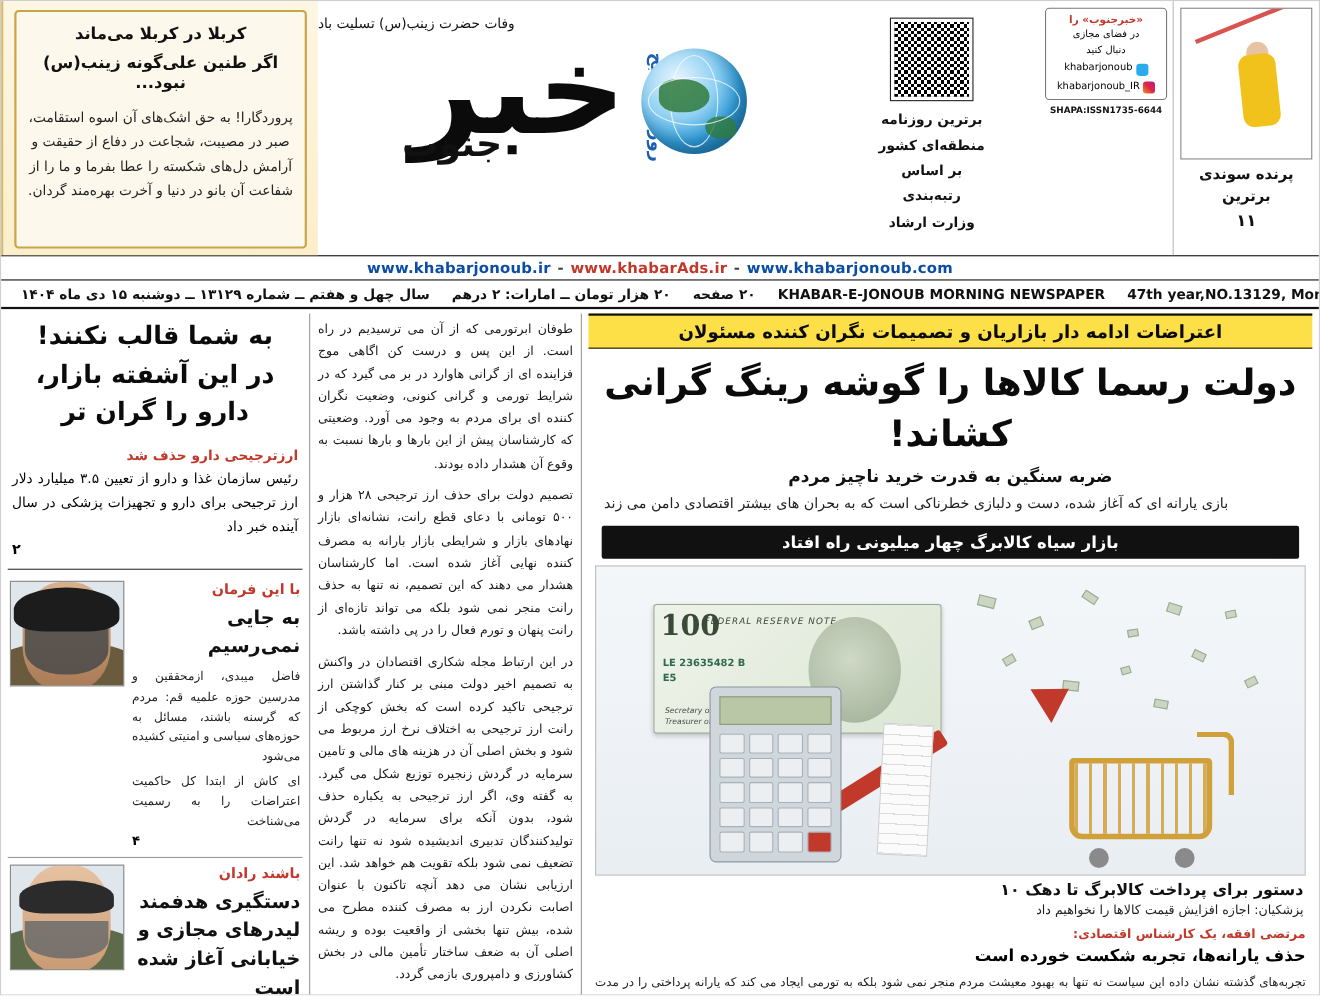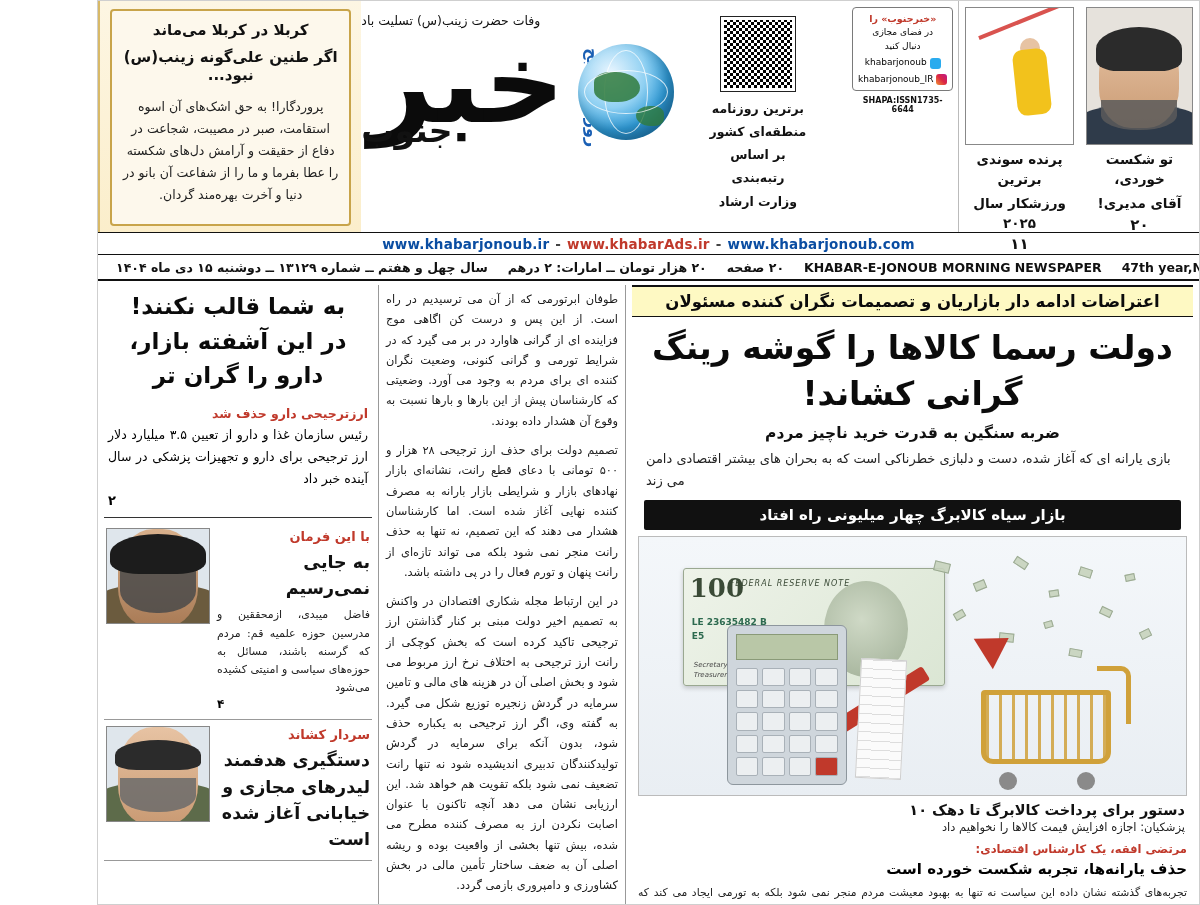--- a/index.html
+++ b/index.html
@@ -3,21 +3,21 @@
 <meta charset="utf-8">
 <style>
   * { box-sizing: border-box; }
   html, body {
     margin: 0; padding: 0;
     background: #ffffff;
     font-family: "DejaVu Sans", "Liberation Sans", sans-serif;
   }
   .page {
     position: relative;
-    width: 1103px; height: 905px;
+    width: 1200px; height: 905px;
     background: #fff;
     overflow: hidden;
     border: 1px solid #cfcfcf;
   }
 
   
   .masthead {
     position: relative;
     height: 232px;
     width: 100%;
@@ -289,21 +289,21 @@
     font-size: 11.4px;
     line-height: 1.78;
     text-align: justify;
     color: #1a1a1a;
   }
   .col-mid p { margin: 0 0 9px 0; }
 
   
   .col-main { flex: 1; display:flex; flex-direction:column; }
   .main-kicker {
-    background: #fef9c3;
+    background: #fde047;
     border-top: 2px solid #111; border-bottom: 1px solid #111;
     text-align:center; font-size: 16.5px; font-weight: bold; padding: 5px 4px; color:#0b0b0b;
   }
   .main-head {
     text-align:center; font-size: 33px; font-weight: bold; line-height:1.38;
     padding: 8px 4px 6px 4px; color:#0b0b0b;
   }
   .main-sub1 {
     text-align:center; font-size: 15.5px; font-weight:bold; padding: 2px 4px 4px 4px; color:#111;
   }
@@ -450,35 +450,23 @@
       <div class="shapa">SHAPA:ISSN1735-6644</div>
     </div>
 
     <div class="photo-col two">
       <div class="ph sport">
         <span class="pole"></span>
         <span class="athlete-head"></span>
         <span class="athlete-body"></span>
       </div>
       <div class="cap">پرنده سوندی برترین</div>
-      <div class="cap">ورزشکار سال ۲۰۲۵</div>
       <div class="pgnum">۱۱</div>
     </div>
 
-    <div class="photo-col">
-      <div class="ph" style="background:#e6e2dc">
-        <span class="shoulders"></span>
-        <span class="face"></span>
-        <span class="hair"></span>
-        <span class="beard" style="height:30px;background:#5a5a5a"></span>
-      </div>
-      <div class="cap">تو شکست خوردی،</div>
-      <div class="cap">آقای مدیری!</div>
-      <div class="pgnum">۲۰</div>
-    </div>
   </div>
 
   <div class="webbar">
     <span class="b">www.khabarjonoub.ir</span>
     <span class="g" style="margin:0 6px">-</span>
     <span class="r">www.khabarAds.ir</span>
     <span class="g" style="margin:0 6px">-</span>
     <span class="b">www.khabarjonoub.com</span>
   </div>
 
@@ -509,33 +497,34 @@
         <div class="brief-photo">
           <span class="shoulders brown"></span>
             <span class="face dark"></span>
           <span class="beard"></span>
             <span class="turban"></span>
         </div>
         <div class="brief-txt">
           <div class="kicker">با این فرمان</div>
           <div class="brief-title">به جایی نمی‌رسیم</div>
           <div class="brief-body">فاضل میبدی، ازمحققین و مدرسین حوزه علمیه قم: مردم که گرسنه باشند، مسائل به حوزه‌های سیاسی و امنیتی کشیده می‌شود</div>
+          <div class="brief-body">ای کاش از ابتدا کل حاکمیت اعتراضات را به رسمیت می‌شناخت</div>
           <div class="brief-pg">۴</div>
         </div>
       </div>
 
       <div class="brief">
         <div class="brief-photo">
           <span class="shoulders olive"></span>
             <span class="face"></span>
           <span class="beard" style="height:34px;background:#6b6b6b"></span>
           <span class="hair" style="height:30px"></span>
         </div>
         <div class="brief-txt">
-          <div class="kicker">سردار کشاند</div>
+          <div class="kicker">باشند رادان</div>
           <div class="brief-title">دستگیری هدفمند لیدرهای مجازی و خیابانی آغاز شده است</div>
 
         </div>
       </div>
 
     </div>
 
     <div class="col-mid">
       <p>طوفان ابرتورمی که از آن می ترسیدیم در راه است. از این پس و درست کن اگاهی موج فزاینده ای از گرانی هاوارد در بر می گیرد که در شرایط تورمی و گرانی کنونی، وضعیت نگران کننده ای برای مردم به وجود می آورد. وضعیتی که کارشناسان پیش از این بارها و بارها نسبت به وقوع آن هشدار داده بودند.</p>
       <p>تصمیم دولت برای حذف ارز ترجیحی ۲۸ هزار و ۵۰۰ تومانی با دعای قطع رانت، نشانه‌ای بازار نهادهای بازار و شرایطی بازار بارانه به مصرف کننده نهایی آغاز شده است. اما کارشناسان هشدار می دهند که این تصمیم، نه تنها به حذف رانت منجر نمی شود بلکه می تواند تازه‌ای از رانت پنهان و تورم فعال را در پی داشته باشد.</p>

